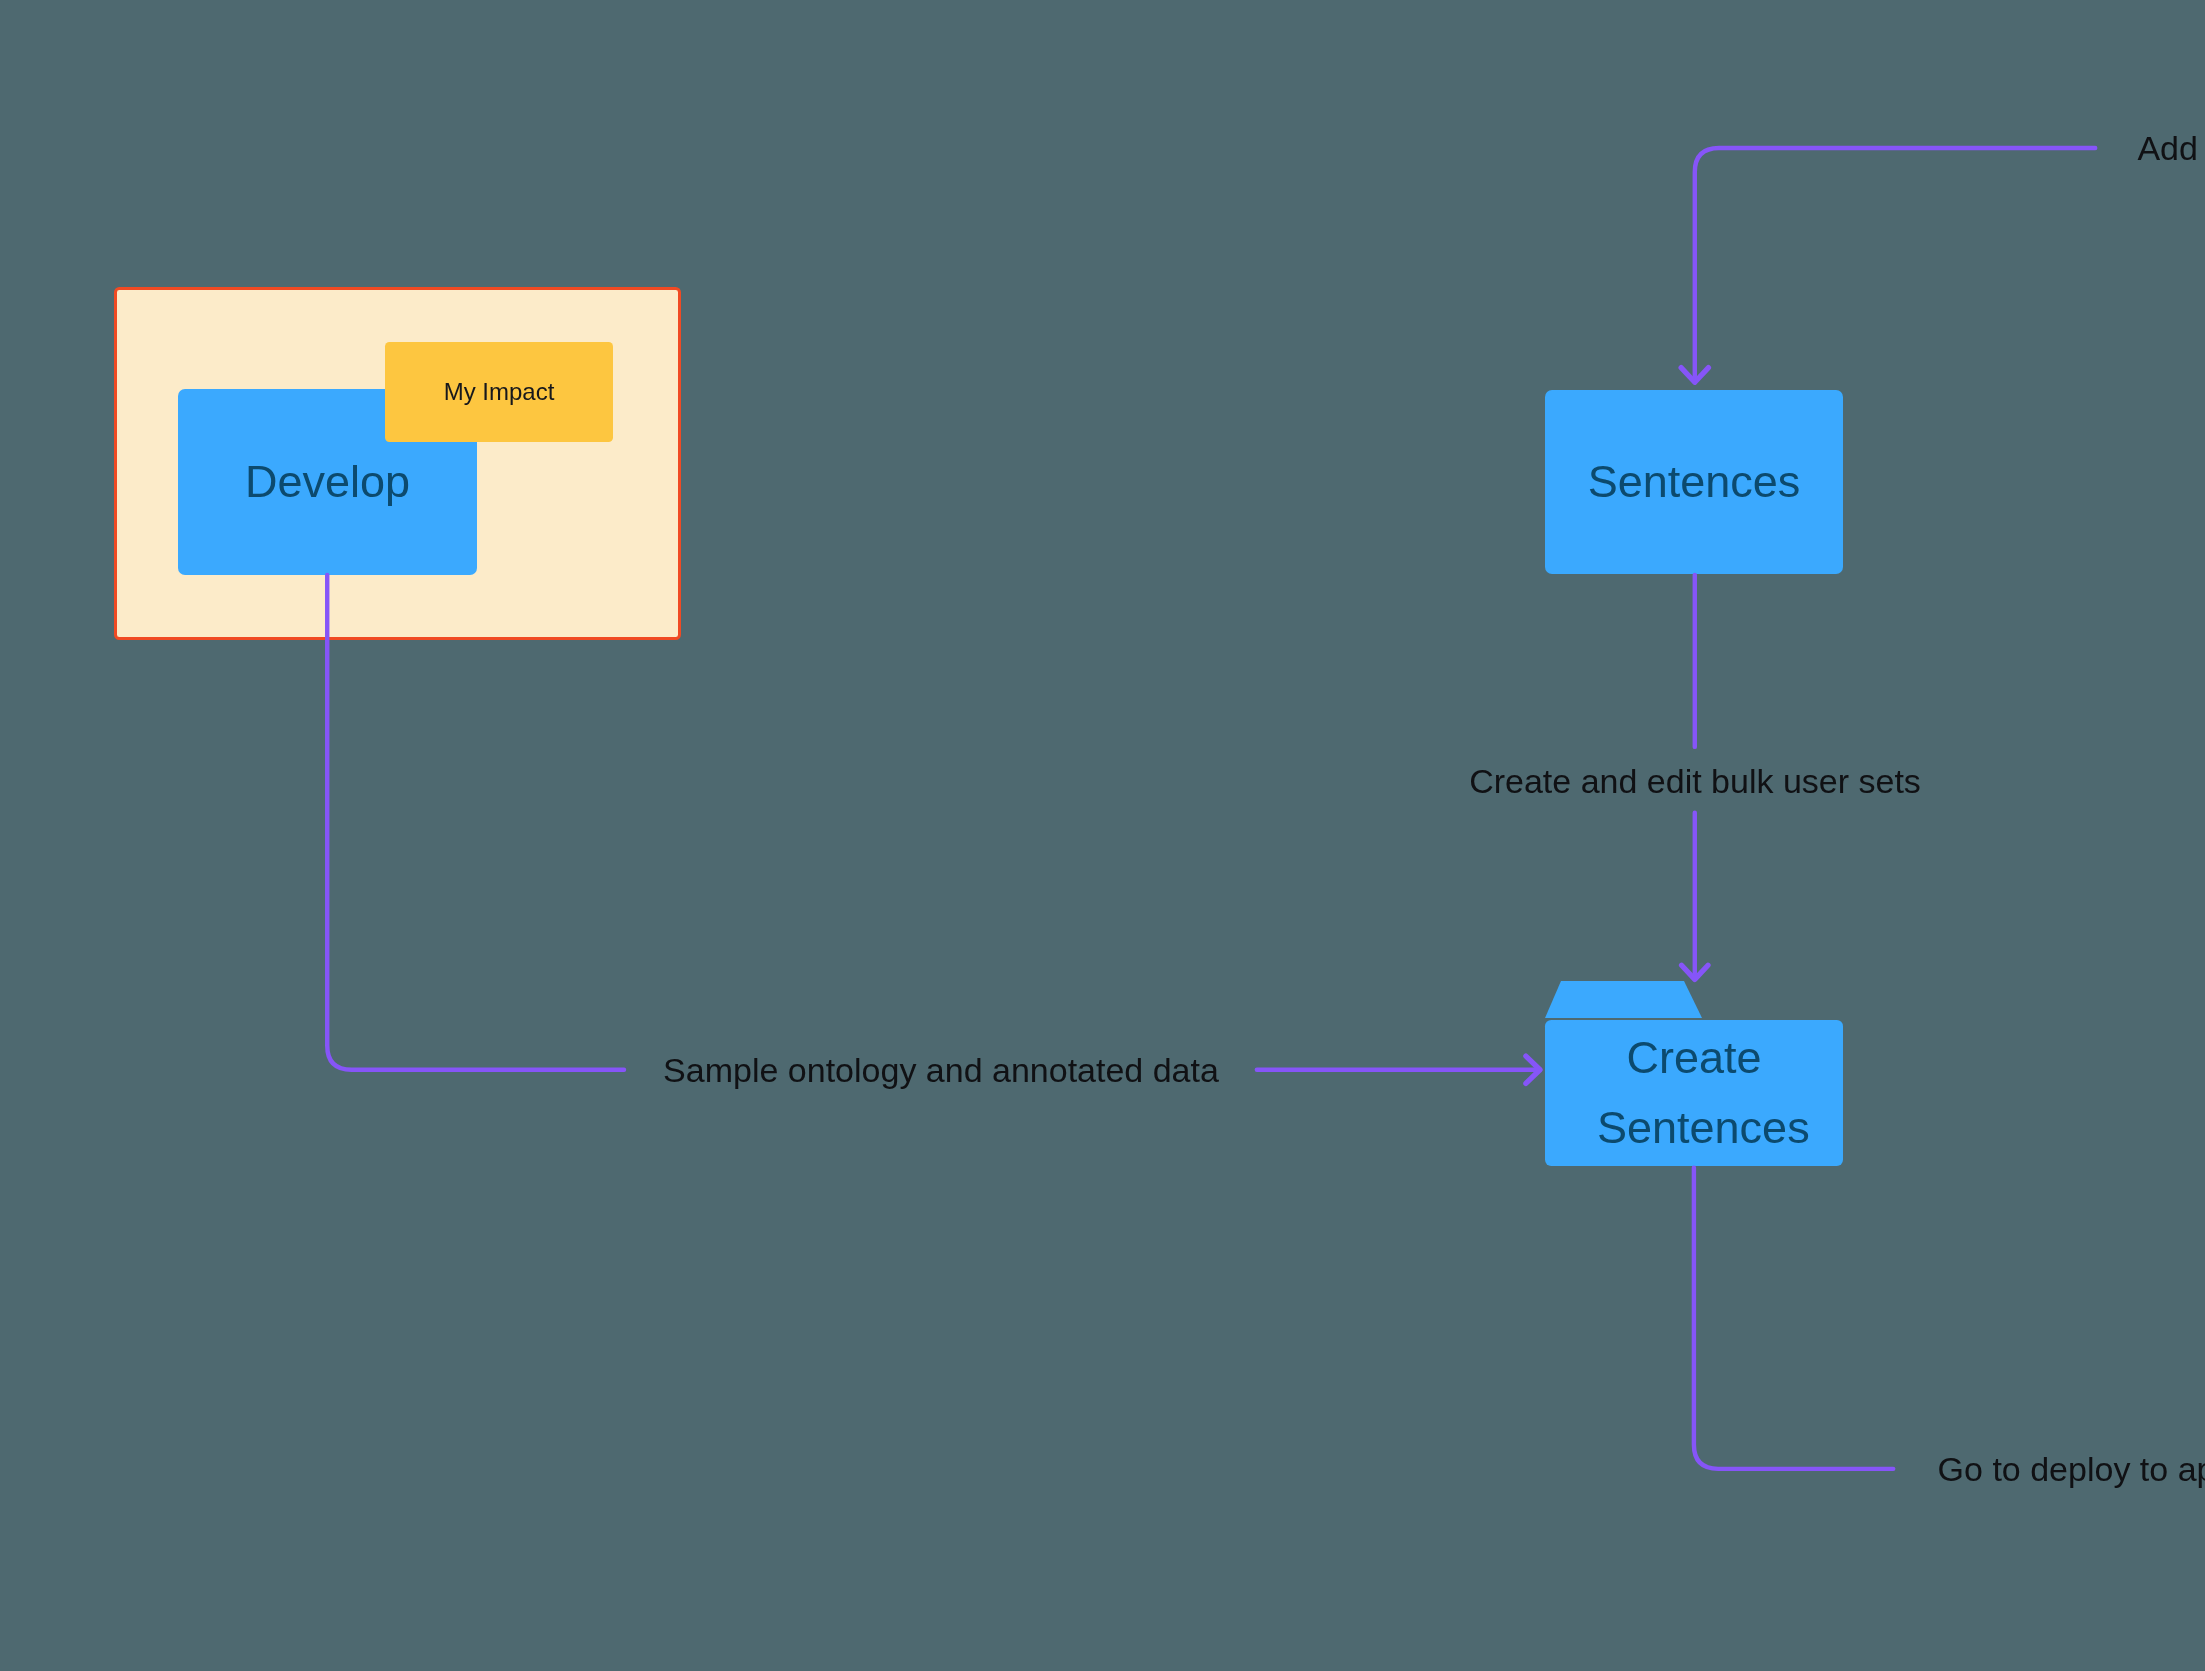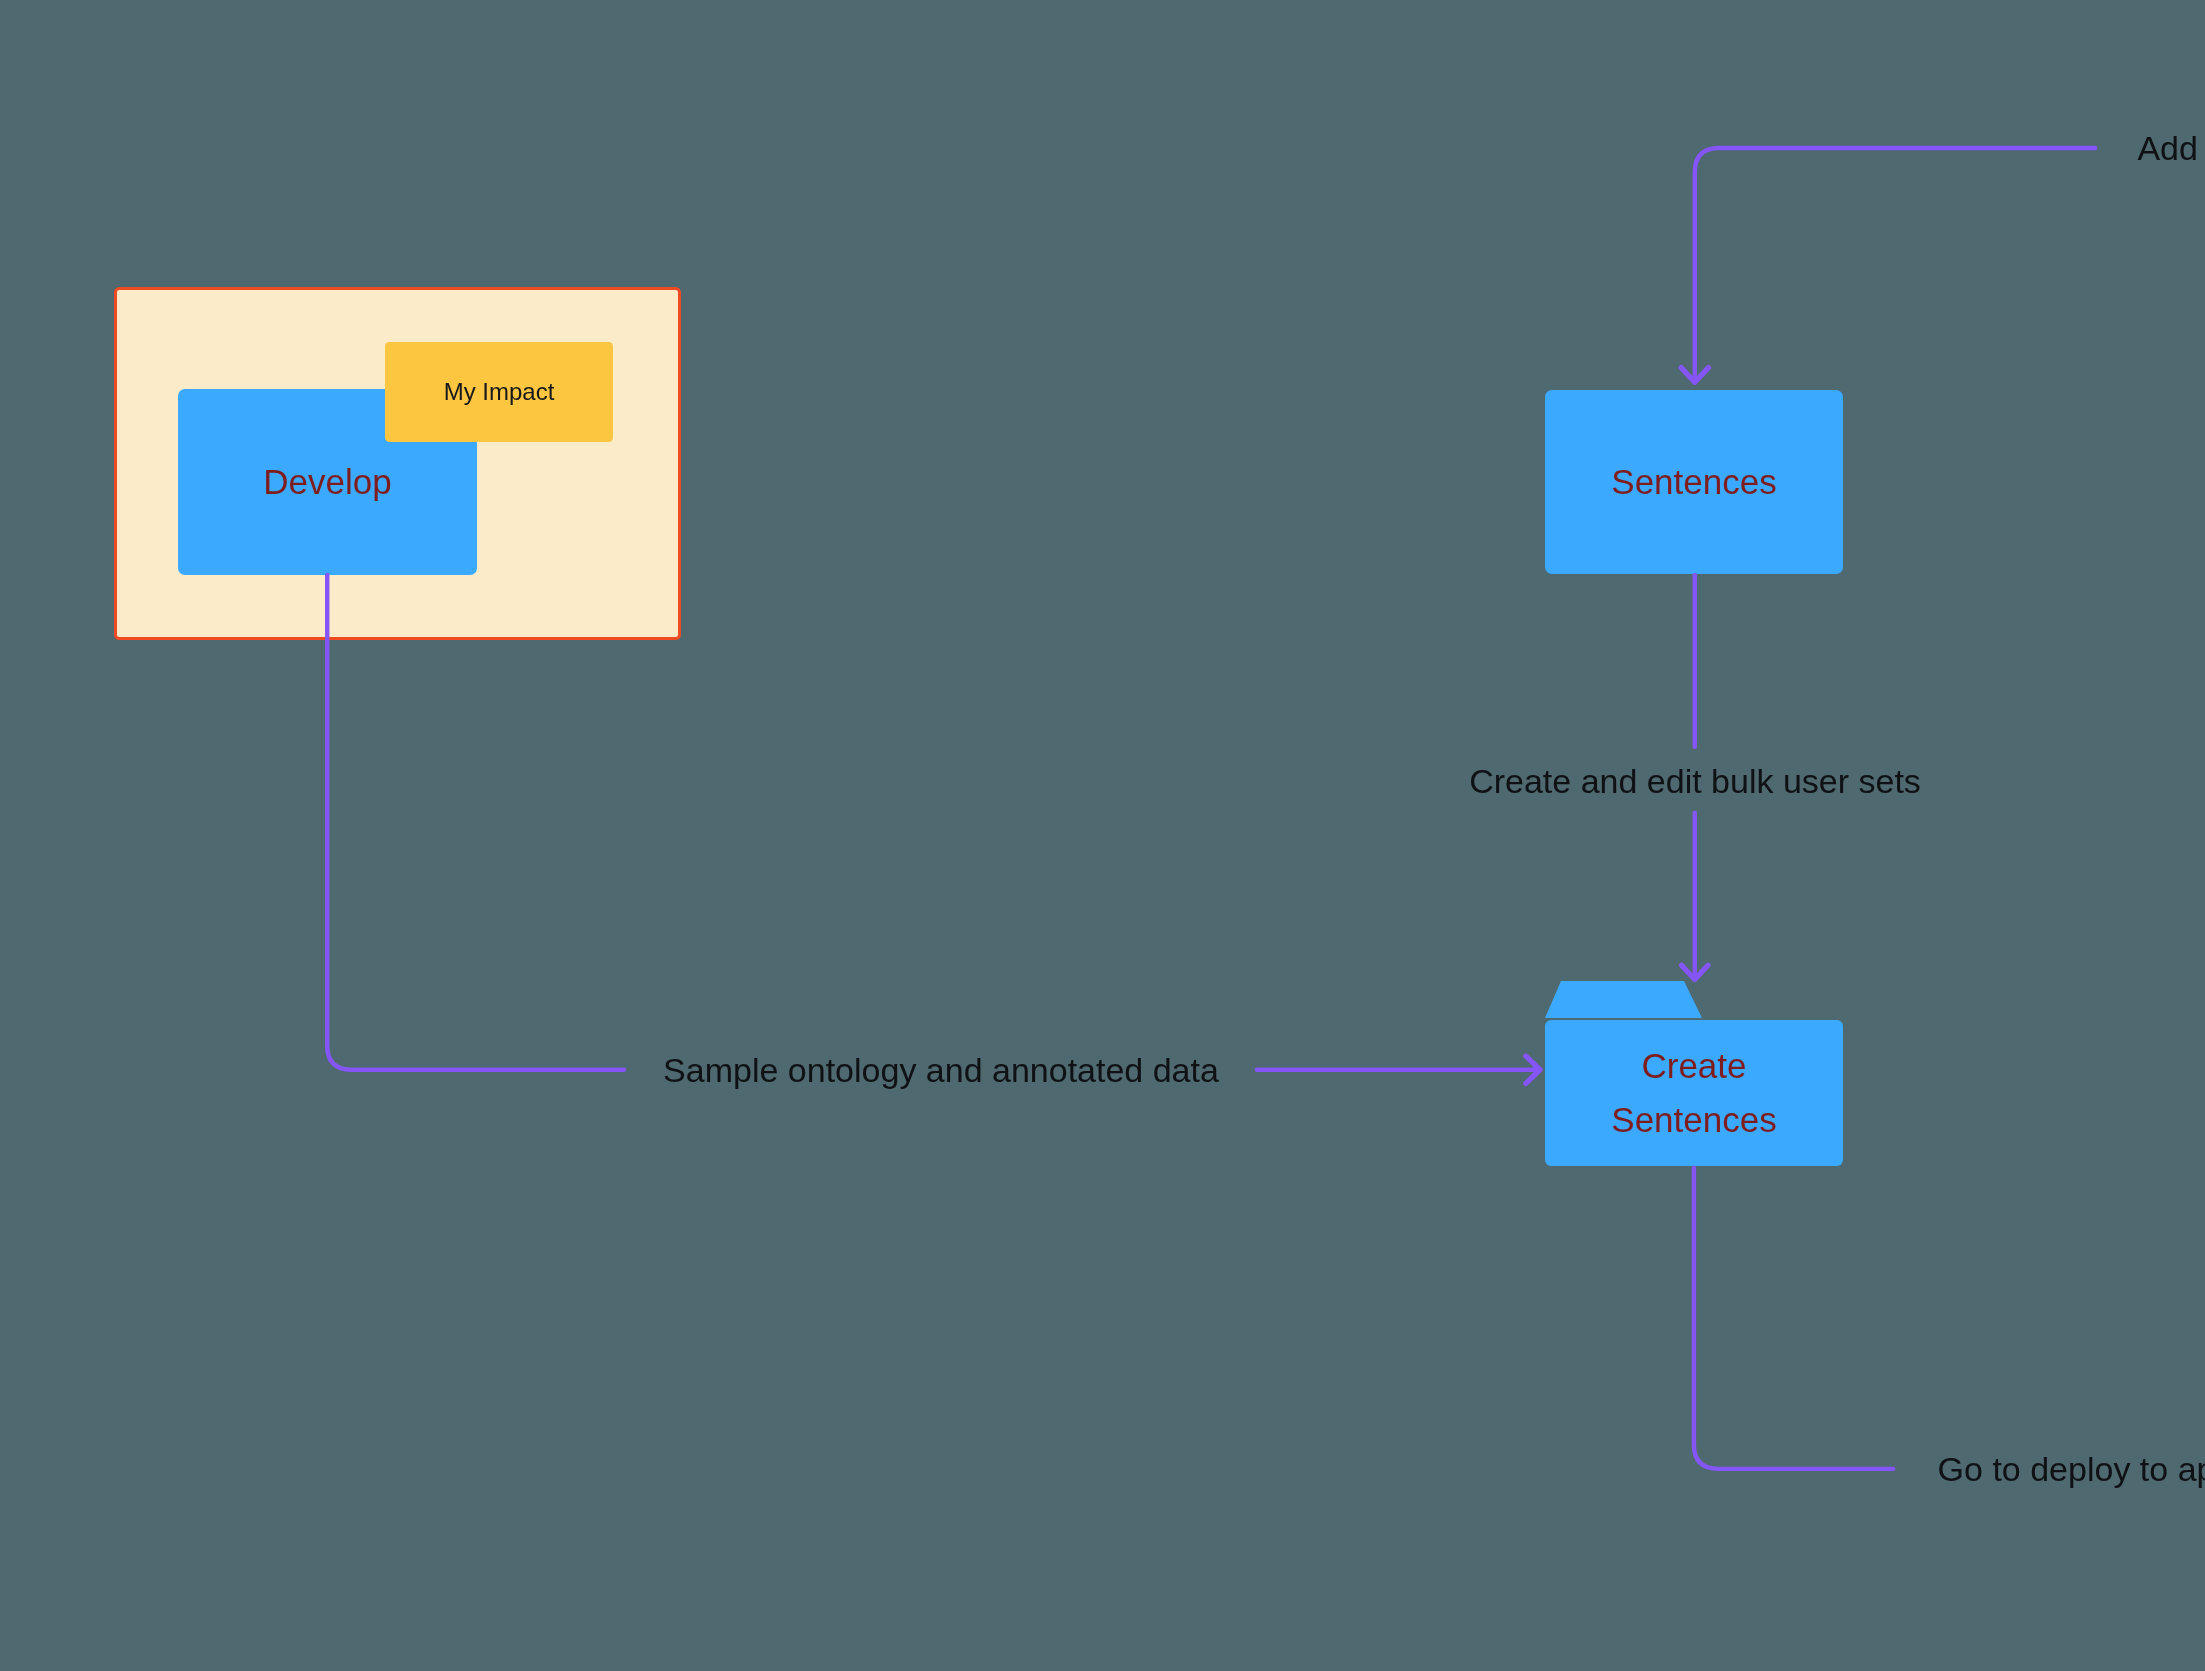--- a/index.html
+++ b/index.html
@@ -24,22 +24,22 @@
     border-radius: 5.3px;
     box-sizing: border-box;
   }
   .node {
     position: absolute;
     background: #3BA9FE;
     border-radius: 7px;
     display: flex;
     align-items: center;
     justify-content: center;
-    color: #7f1d1d;
-    font-size: 35px;
+    color: #0c4a6e;
+    font-size: 45px;
     line-height: 1.55;
     text-align: center;
   }
   .sticky {
     position: absolute;
     background: #FDC640;
     border-radius: 4.4px;
     display: flex;
     align-items: center;
     justify-content: center;

